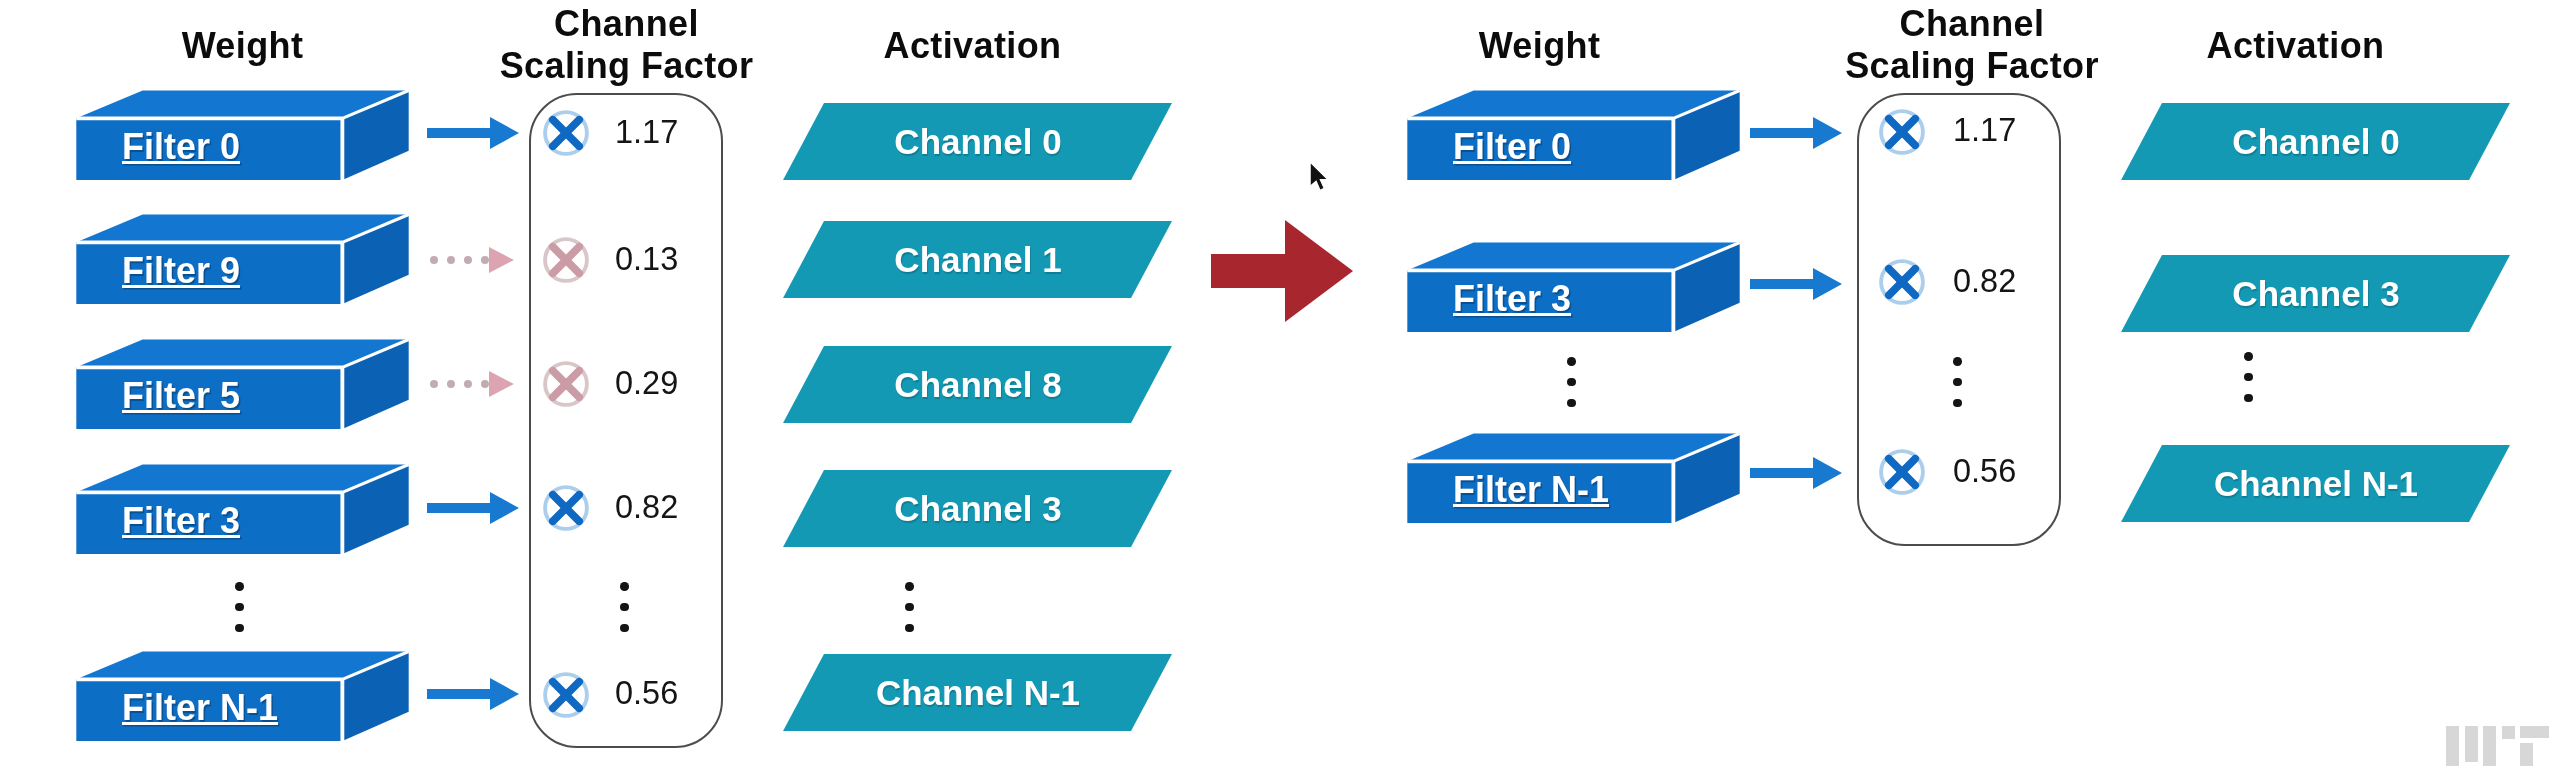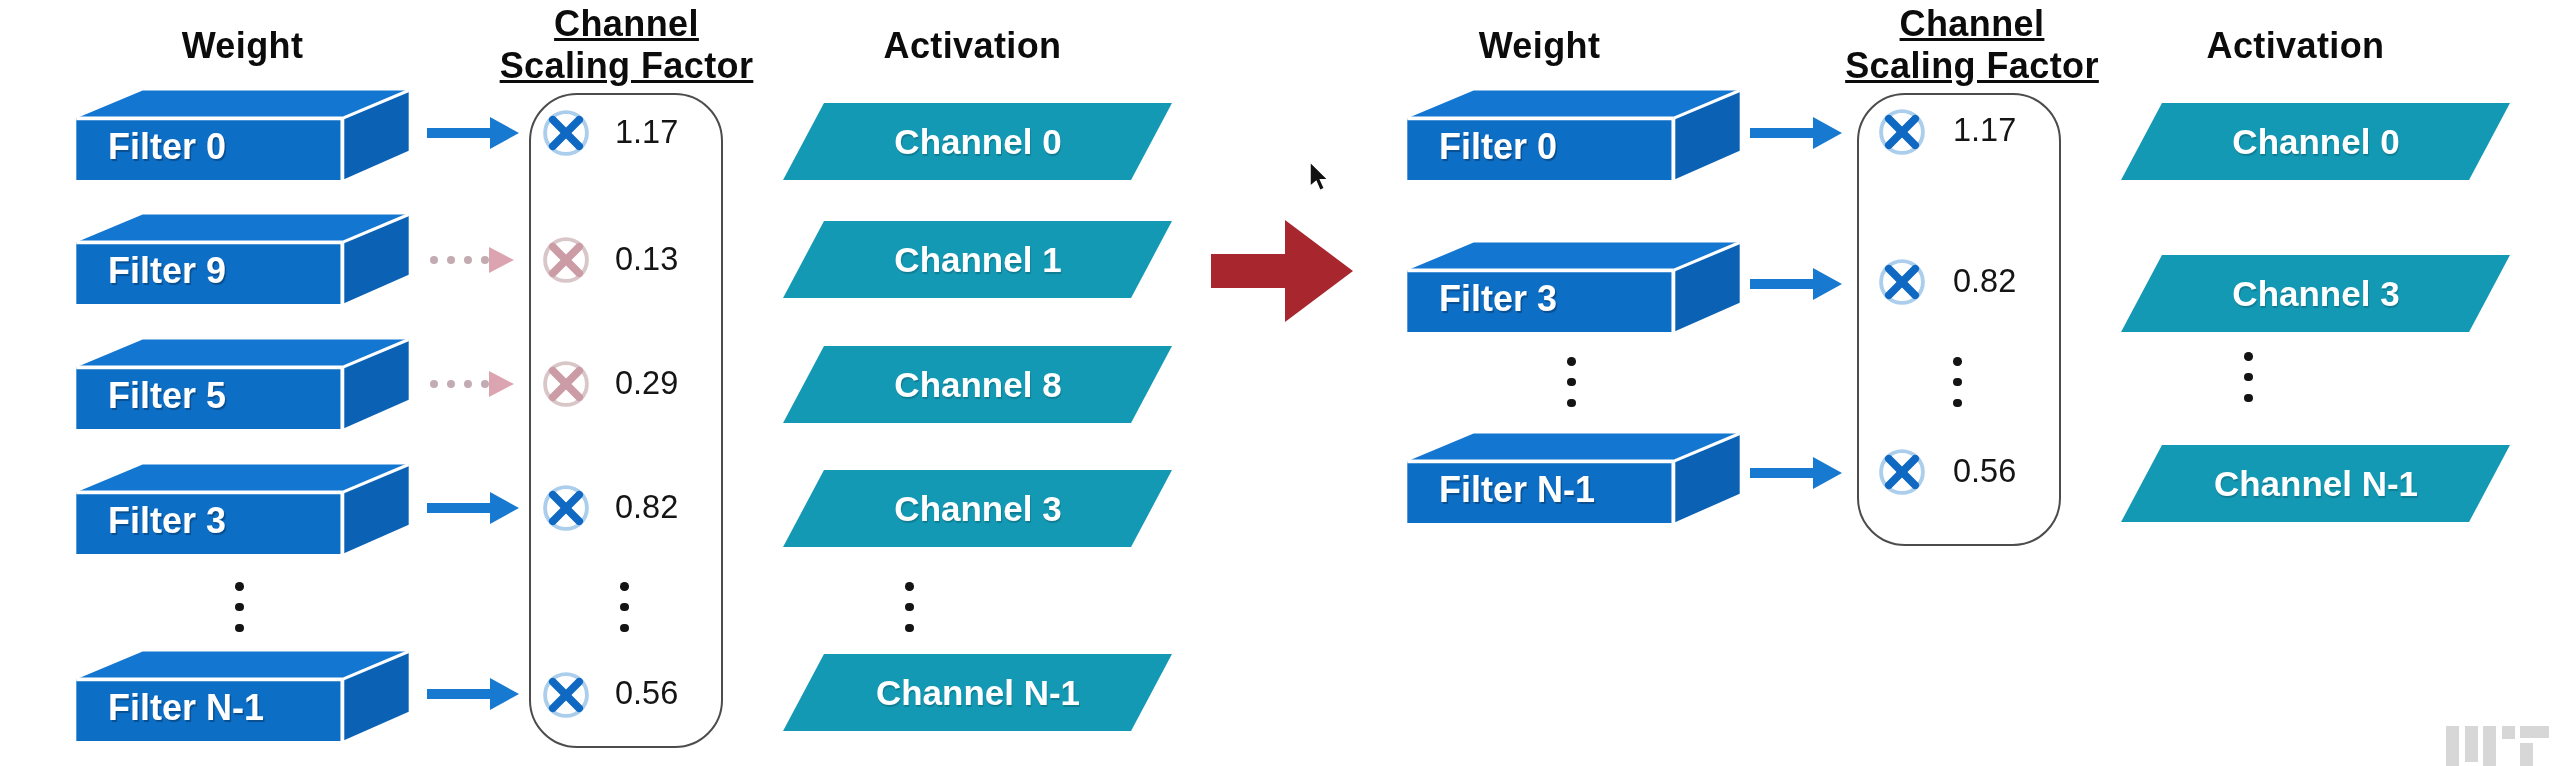--- a/index.html
+++ b/index.html
@@ -4,28 +4,28 @@
 <style>
   html,body{margin:0;padding:0;background:#ffffff;}
   .stage{
     position:relative;width:2576px;height:767px;background:#ffffff;overflow:hidden;
     font-family:"Liberation Sans",sans-serif;
   }
   .hdr{
     position:absolute;width:309px;text-align:center;
     font-size:36px;font-weight:bold;color:#0c0c0c;letter-spacing:0.4px;
   }
-  .hdr2{line-height:42px;text-decoration:underline;}
+  .hdr2{line-height:42px;}
   
   .box3d{position:absolute;width:337px;height:91px;}
   .box3d svg{position:absolute;left:0;top:0;}
   .box-label{
-    position:absolute;left:34px;top:37px;width:232px;
+    position:absolute;left:48px;top:37px;width:232px;
     font-size:36px;font-weight:bold;color:#ffffff;
-    text-shadow:1.5px 1.5px 0.8px rgba(0,0,0,0.28);white-space:nowrap;
+    text-shadow:1.5px 1.5px 0.8px rgba(0,0,0,0.28);white-space:nowrap;text-decoration:underline;
   }
   
   .para-wrap{position:absolute;width:348px;height:57px;}
   .para-bg{
     position:absolute;left:0;top:0;width:348px;height:77px;background:#1399b4;
     transform:skewX(-28deg);transform-origin:top left;
   }
   .para-label{
     position:absolute;left:-20px;top:0;width:348px;height:77px;
     display:flex;align-items:center;justify-content:center;

